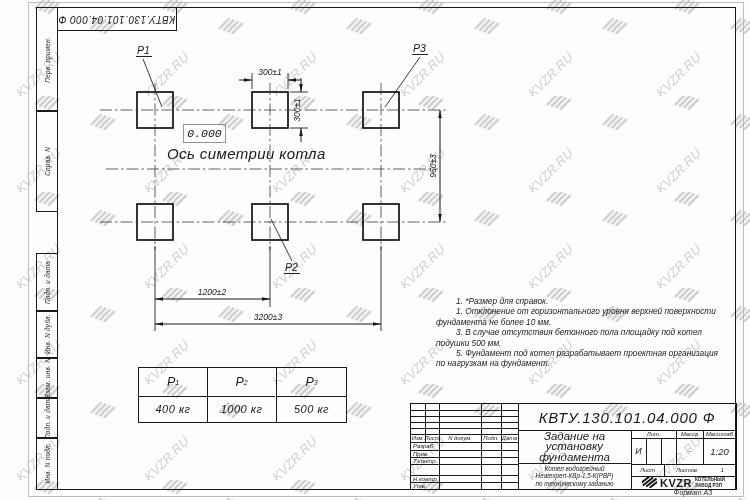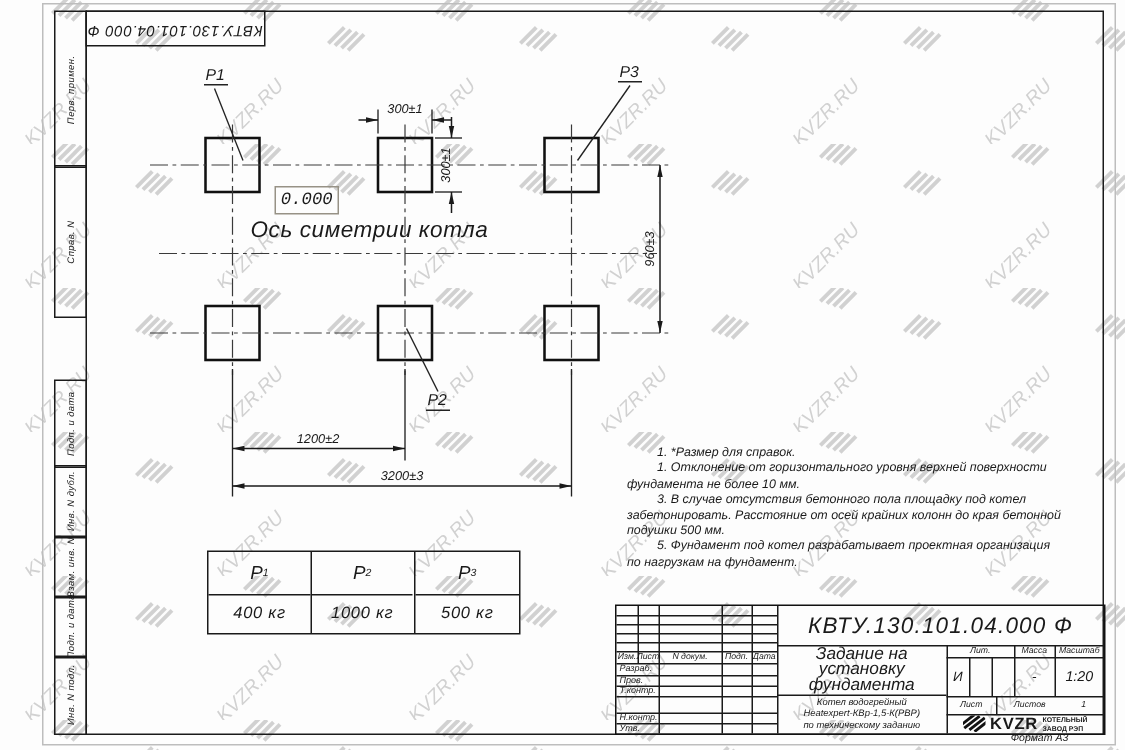--- a/index.html
+++ b/index.html
@@ -34,21 +34,21 @@
   .ltable { position:absolute; left:138px; top:367px; width:207px; height:54px; border:1.5px solid #1a1a1a; }
   .ltable .cell { position:absolute; display:flex; align-items:center; justify-content:center; font-style:italic; }
   .ltable .hd { top:0; height:28px; font-size:12.5px; border-bottom:1.4px solid #1a1a1a; }
   .ltable .vl-c { position:absolute; top:0; bottom:0; width:1.4px; background:#1a1a1a; }
   .ltable .val { top:29px; height:24px; font-size:11px; letter-spacing:.5px; }
   .ltable sub { font-size:7px; }
 
   
   .notes { position:absolute; left:418px; top:296px; width:320px; font-style:italic; font-size:8.3px; line-height:10.4px; }
   .notes .ind { padding-left:20px; }
-  .notes div { white-space:nowrap; }
+  .notes div { white-space:nowrap;margin-left:18px; }
 
   
   .tb { position:absolute; left:410px; top:403px; width:325px; height:85px; border:1.4px solid #111; }
   .tb .hl { position:absolute; height:1px; background:#1a1a1a; }
   .tb .vl { position:absolute; width:1px; background:#1a1a1a; }
   .tb .cell { position:absolute; display:flex; align-items:center; justify-content:center; text-align:center; font-style:italic; }
   .tb .small { font-size:5.8px; }
   .sig { position:absolute; left:2px; width:26px; font-size:6px; font-style:italic; display:flex; align-items:center; white-space:nowrap; }
   .desig { font-size:15px; letter-spacing:.8px; white-space:nowrap; }
   .doc-title div { line-height:10.5px; font-size:11.5px; }
@@ -204,21 +204,20 @@
     <div class="cell val" style="left:0;width:68px;">400 кг</div>
     <div class="cell val" style="left:69px;width:67px;text-align:right;">1000 кг</div>
     <div class="cell val" style="left:138px;width:69px;">500 кг</div>
   </div>
 
   <div class="notes">
     <div class="ind">1. *Размер для справок.</div>
     <div class="ind">1. Отклонение от горизонтального уровня верхней поверхности</div>
     <div>фундамента не более 10 мм.</div>
     <div class="ind">3. В случае отсутствия бетонного пола площадку под котел</div>
-    <div>забетонировать. Расстояние от осей крайних колонн до края бетонной</div>
     <div>подушки 500 мм.</div>
     <div class="ind">5. Фундамент под котел разрабатывает проектная организация</div>
     <div>по нагрузкам на фундамент.</div>
   </div>
 
   <div class="tb">
 
     <div class="hl" style="left:0;width:107px;top:6px;"></div>
     <div class="hl" style="left:0;width:107px;top:12px;"></div>
     <div class="hl" style="left:0;width:107px;top:18px;"></div>

